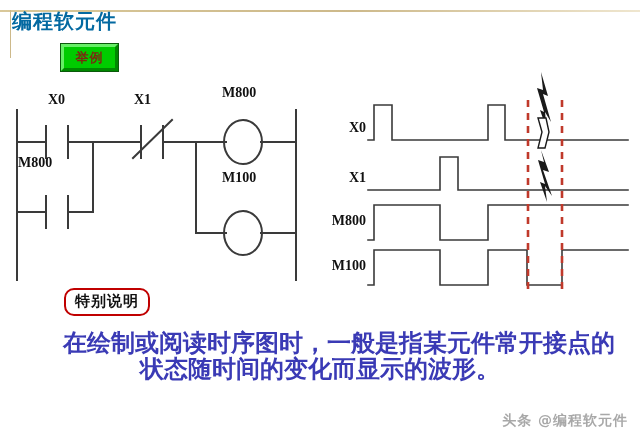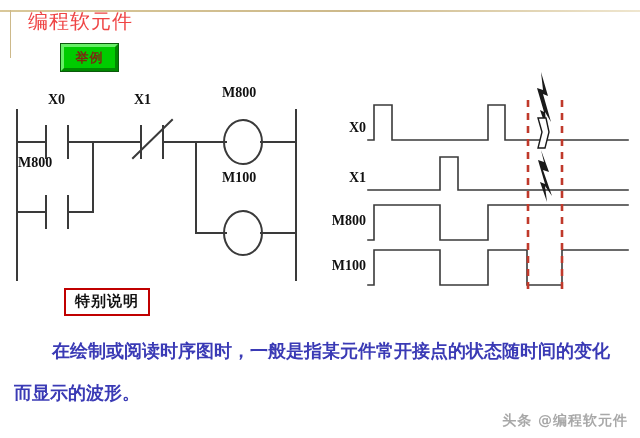--- a/index.html
+++ b/index.html
@@ -14,23 +14,23 @@
   
   .top-rule{
     position:absolute;left:0;top:10px;width:640px;height:2px;
     background:linear-gradient(to right,#d9c89a 0%,#cdb98a 55%,#efe6cf 100%);
   }
   .left-tick{
     position:absolute;left:10px;top:10px;width:1px;height:48px;
     background:#cdb98a;
   }
   .page-title{
-    position:absolute;left:28px;top:8px;
+    position:absolute;left:12px;top:8px;
     font-family:"DejaVu Sans","Liberation Sans",sans-serif;
-    font-size:20px;font-weight:400;color:#ef4444;
+    font-size:20px;font-weight:700;color:#0369a1;
     letter-spacing:1px;white-space:nowrap;
   }
 
   
   .example-btn{
     position:absolute;left:61px;top:44px;width:57px;height:27px;
     box-sizing:border-box;
     background:#00cc00;
     border:3px solid;
     border-color:#66ee66 #008800 #008800 #66ee66;
@@ -68,34 +68,34 @@
   }
   .tlbl-x0  {left:330px;top:120px;width:36px;}
   .tlbl-x1  {left:330px;top:170px;width:36px;}
   .tlbl-m800{left:316px;top:213px;width:50px;}
   .tlbl-m100{left:316px;top:258px;width:50px;}
 
   
   .note-box{
     position:absolute;left:64px;top:288px;
     padding:2px 9px 3px 9px;
-    border:2px solid #c00000;border-radius:0;
+    border:2px solid #c00000;border-radius:10px;
     background:#ffffff;
   }
   .note-box span{
     font-family:"DejaVu Sans","Liberation Sans",sans-serif;
     font-size:15px;font-weight:700;color:#111;letter-spacing:1px;
   }
 
   
   .body-text{
     position:absolute;left:14px;top:330px;width:612px;
     font-family:"DejaVu Sans","Liberation Sans",sans-serif;
-    font-size:18px;font-weight:700;color:#3a3ab5;
-    line-height:42px;text-indent:38px;letter-spacing:0px;
+    font-size:24px;font-weight:700;color:#3a3ab5;
+    line-height:26px;text-indent:38px;letter-spacing:0px;text-align:center;
   }
 
   
   .watermark{
     position:absolute;right:12px;bottom:8px;
     font-family:"DejaVu Sans","Liberation Sans",sans-serif;
     font-size:14px;font-weight:700;color:#8c8c8c;
     opacity:.75;letter-spacing:1px;white-space:nowrap;
   }
 </style>

